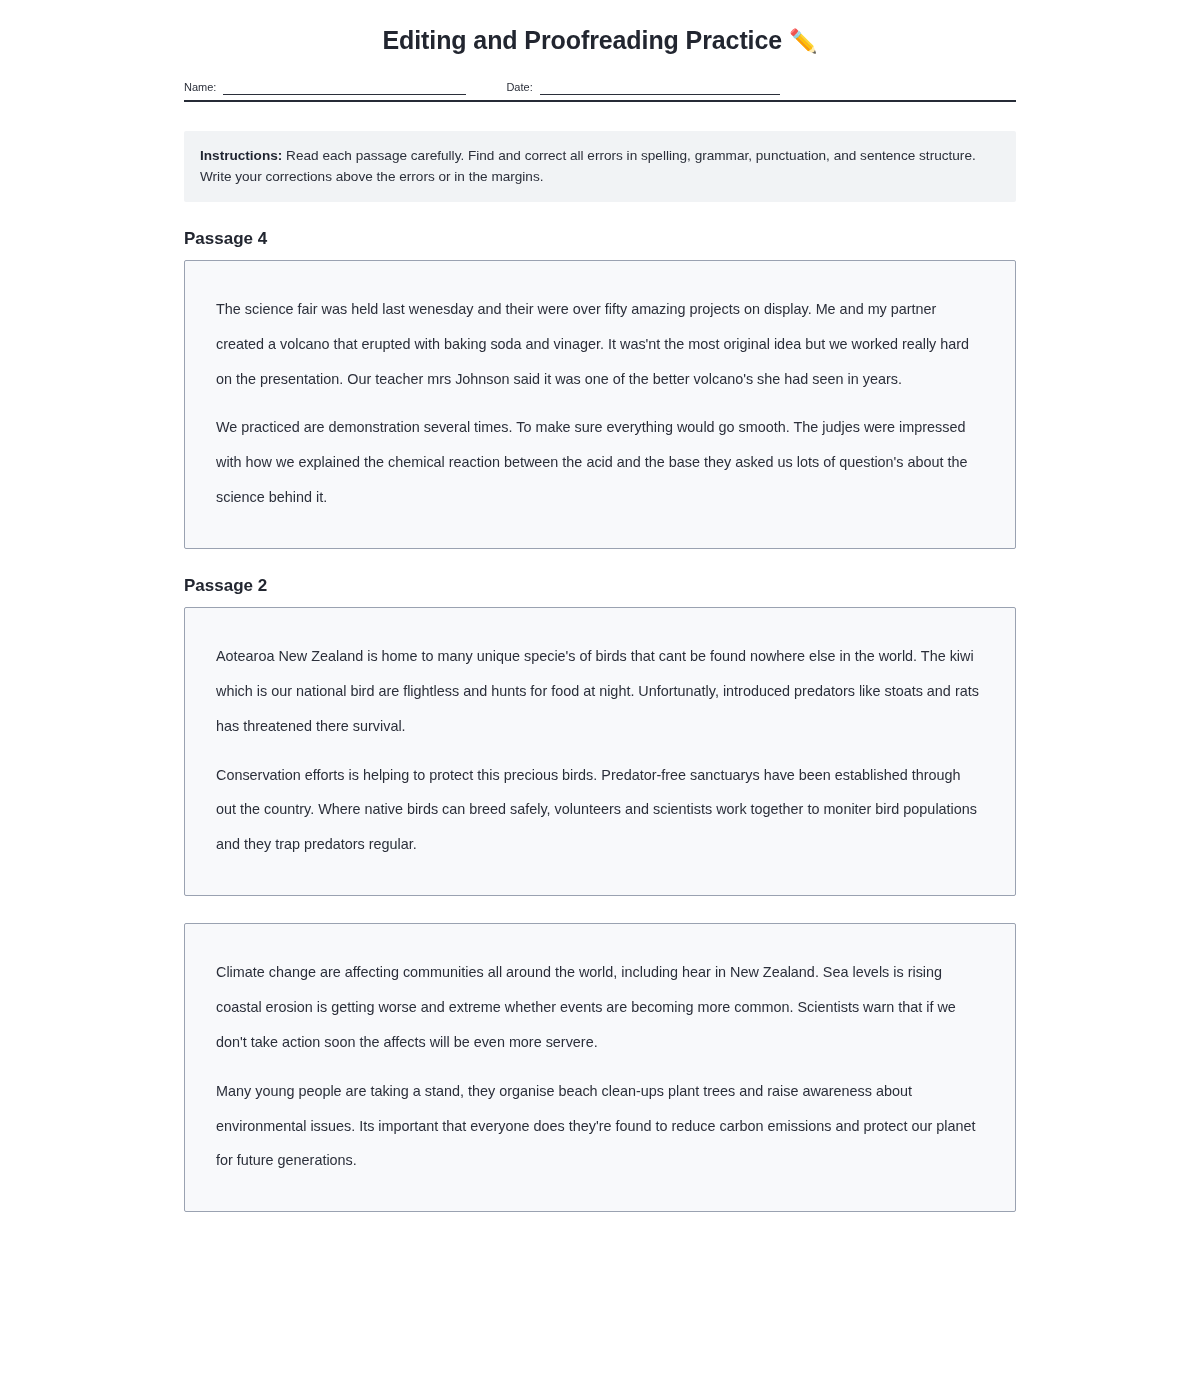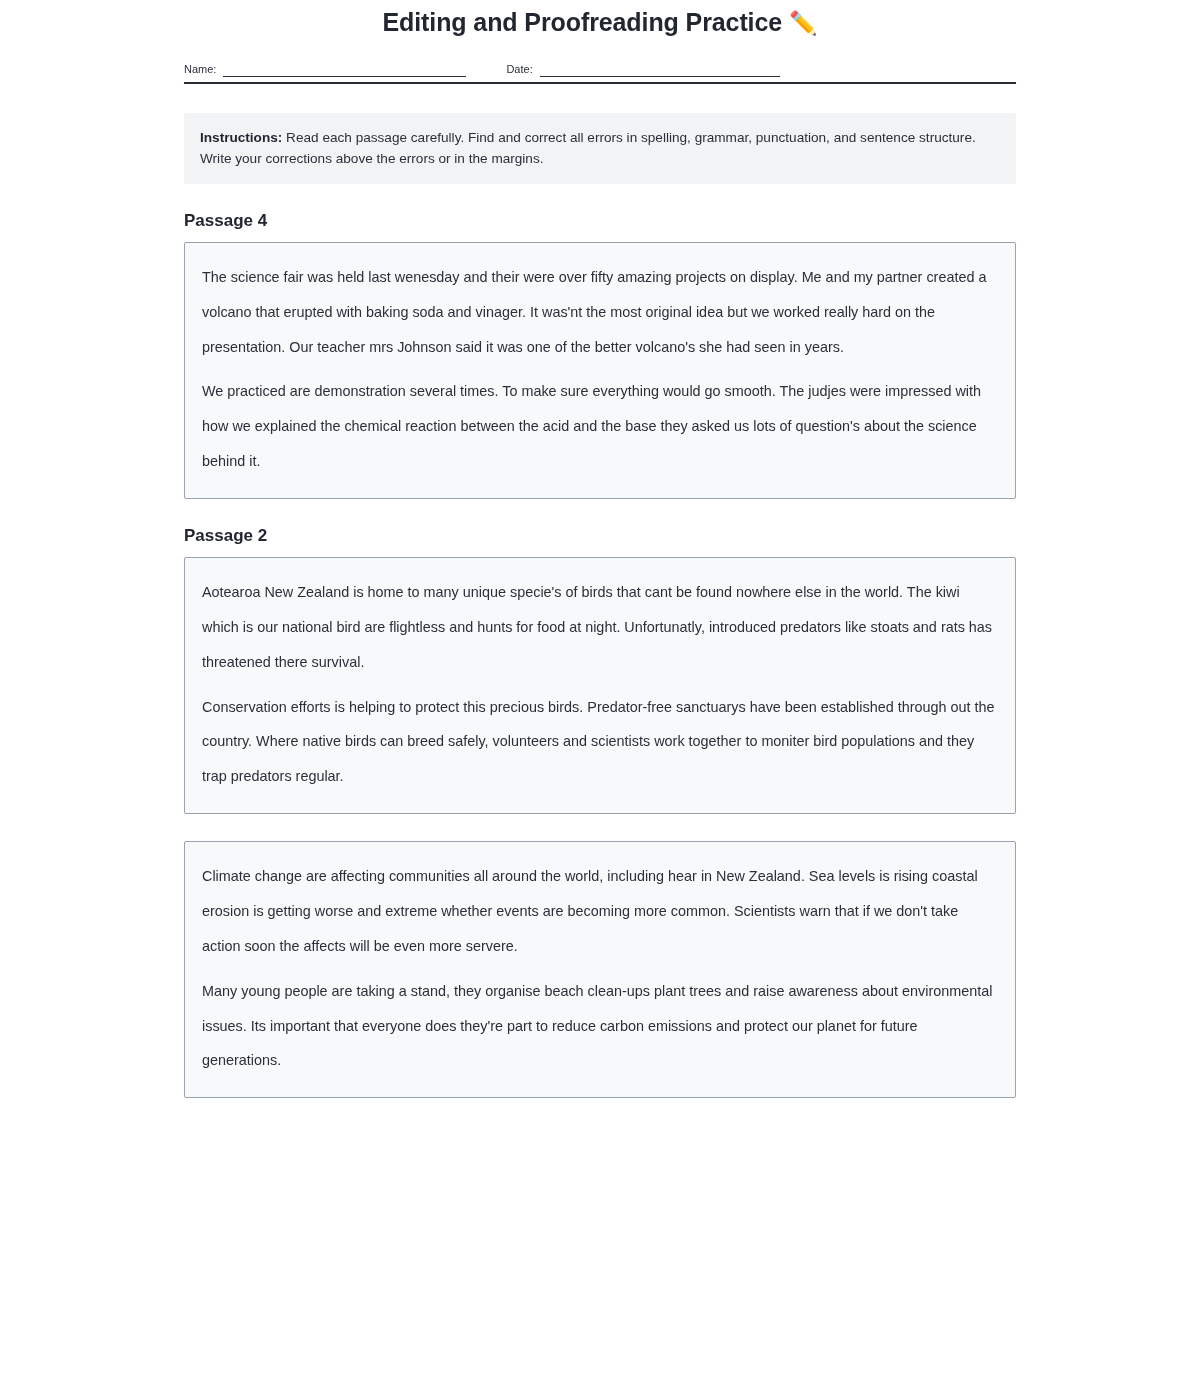--- a/index.html
+++ b/index.html
@@ -11,21 +11,21 @@
     width: 1200px;
     height: 1400px;
     font-family: "Liberation Sans", sans-serif;
     color: #2b2f3a;
     -webkit-font-smoothing: antialiased;
   }
   .page {
     width: 1200px;
     height: 1400px;
     box-sizing: border-box;
-    padding: 6px 184px 0 184px;
+    padding: 24px 184px 0 184px;
   }
   .worksheet-title {
     margin: 0;
     padding: 0 0 4px 0;
     font-size: 25px;
     line-height: 1.35;
     font-weight: bold;
     text-align: center;
     color: #222630;
     letter-spacing: -0.1px;
@@ -97,21 +97,21 @@
     font-weight: bold;
     color: #222630;
   }
   .passage-box {
     background: #f8f9fb;
     border: 1px solid #9aa2b1;
     border-radius: 2px;
     padding: 17px 17px 19px 17px;
   }
   .passage-para {
-    margin: 0;
+    margin: 14px;
     font-size: 14.4px;
     line-height: 2.42;
     color: #2b2f3a;
   }
   .passage-para + .passage-para { margin-top: 10px; }
 </style>
 </head>
 <body>
 
 <div class="page">
@@ -146,17 +146,17 @@
     <h2 class="passage-heading">Passage 2</h2>
     <div class="passage-box">
       <p class="passage-para">Aotearoa New Zealand is home to many unique specie's of birds that cant be found nowhere else in the world. The kiwi which is our national bird are flightless and hunts for food at night. Unfortunatly, introduced predators like stoats and rats has threatened there survival.</p>
       <p class="passage-para">Conservation efforts is helping to protect this precious birds. Predator-free sanctuarys have been established through out the country. Where native birds can breed safely, volunteers and scientists work together to moniter bird populations and they trap predators regular.</p>
     </div>
   </div>
 
   <div class="passage-block">
     <div class="passage-box">
       <p class="passage-para">Climate change are affecting communities all around the world, including hear in New Zealand. Sea levels is rising coastal erosion is getting worse and extreme whether events are becoming more common. Scientists warn that if we don't take action soon the affects will be even more servere.</p>
-      <p class="passage-para">Many young people are taking a stand, they organise beach clean-ups plant trees and raise awareness about environmental issues. Its important that everyone does they're part to reduce carbon emissions and protect our planet for future generations.</p>
+      <p class="passage-para">Many young people are taking a stand, they organise beach clean-ups plant trees and raise awareness about environmental issues. Its important that everyone does they're found to reduce carbon emissions and protect our planet for future generations.</p>
     </div>
   </div>
 
 </div>
 
 </body></html>

